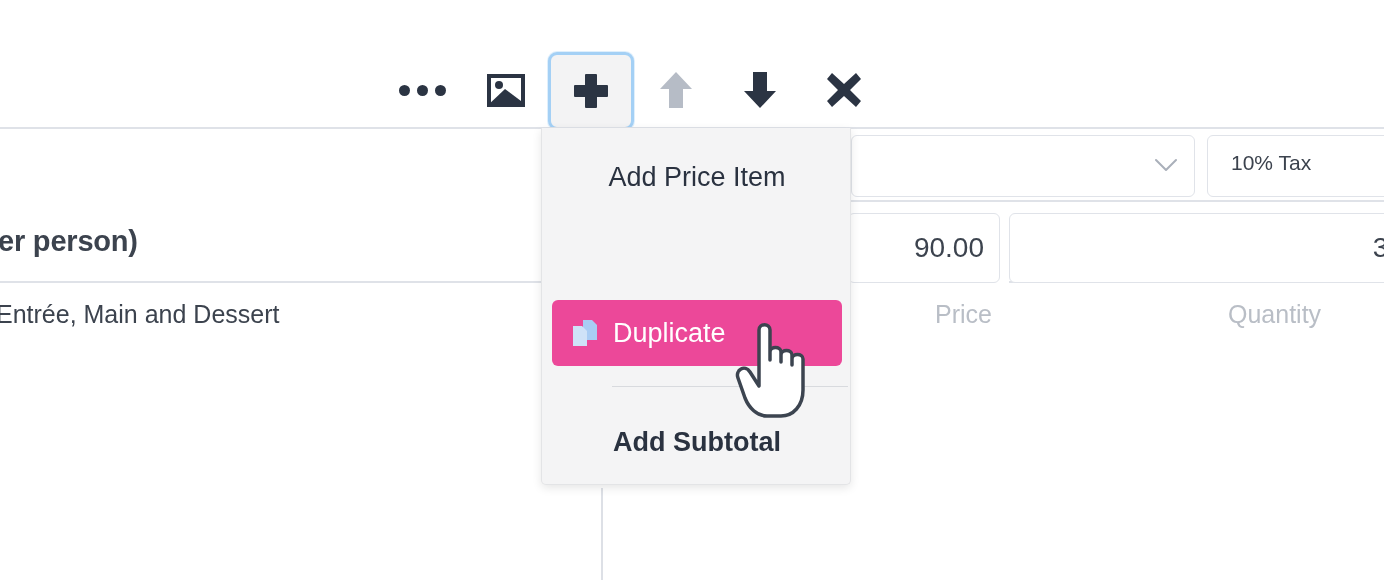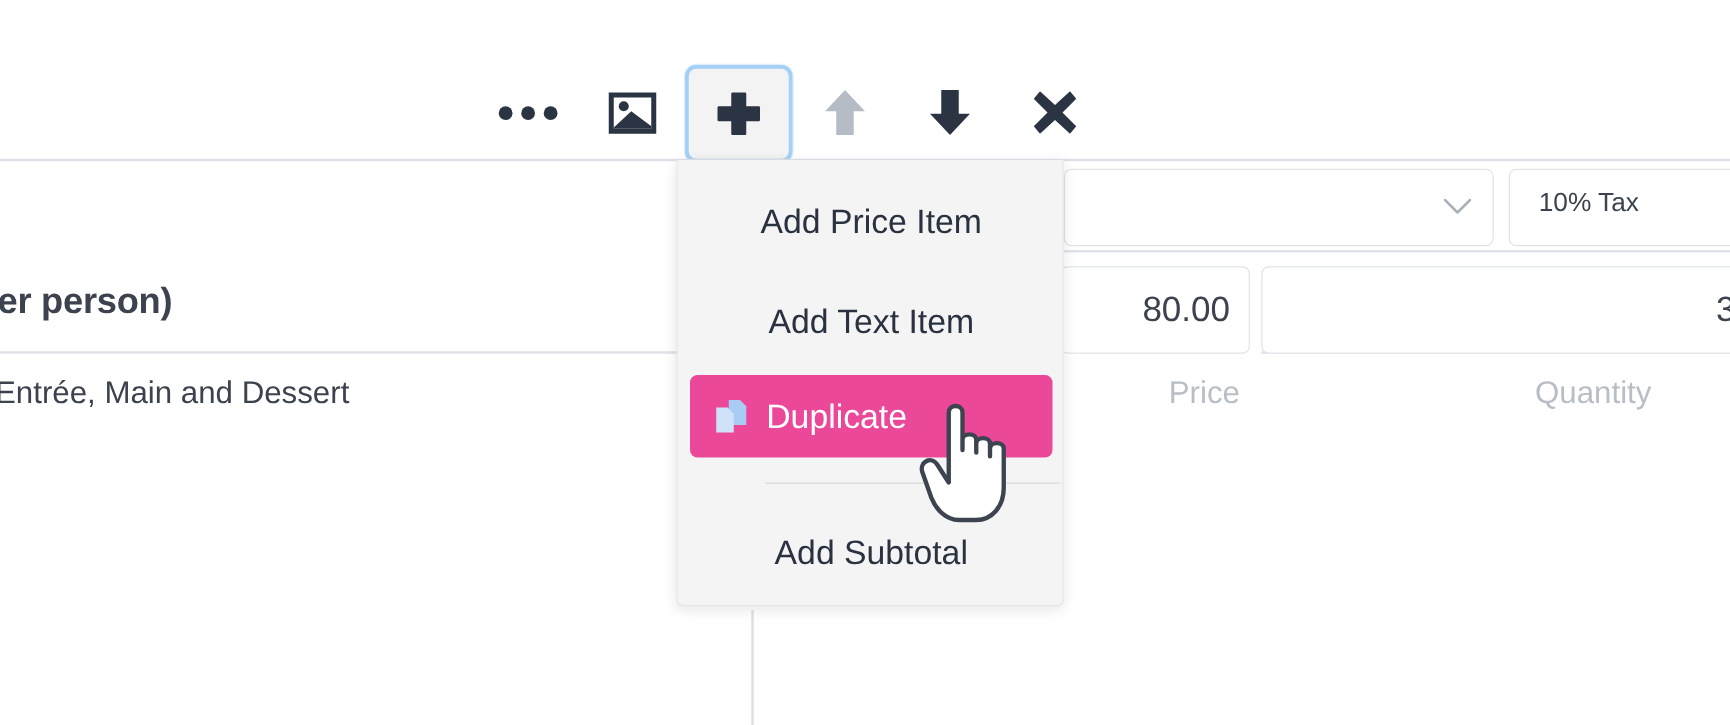--- a/index.html
+++ b/index.html
@@ -277,21 +277,21 @@
 
   .menu-sep {
     position: absolute;
     left: 70px;
     top: 258px;
     width: 236px;
     height: 1px;
     background: #d8dade;
   }
 
-  .mi-sub { top: 281px; }
+  .mi-sub { top: 281px; font-weight: bold; }
 
   
   .cursor {
     position: absolute;
     left: 735px;
     top: 318px;
     width: 80px;
     height: 105px;
     z-index: 40;
     pointer-events: none;
@@ -360,40 +360,37 @@
     <svg class="chev" viewBox="0 0 22 14">
       <path d="M1 2 L11 12 L21 2" fill="none" stroke="#aab0ba" stroke-width="2" stroke-linecap="round" stroke-linejoin="round"></path>
     </svg>
   </div>
 
   <div class="field tax-field">
     <span class="val">10% Tax</span>
   </div>
 
   <div class="field price-field">
-    <span class="val">80.00</span>
+    <span class="val">90.00</span>
   </div>
 
   <div class="field qty-field">
     <span class="val">30</span>
   </div>
 
   <div class="caption cap-price">Price</div>
 
   <div class="caption cap-qty">Quantity</div>
 
   <div class="menu">
 
     <div class="menu-item mi-price">
       <span>Add Price Item</span>
     </div>
 
-    <div class="menu-item mi-text">
-      <span>Add Text Item</span>
-    </div>
 
     <div class="menu-item mi-dup">
       <span class="dup-icon">
         <svg viewBox="0 0 26 28" width="26" height="28">
           <path d="M11 1 L20 1 L25 6 L25 21 L11 21 Z" fill="#a9ccf4"></path>
           <path d="M1 7 L10 7 L15 12 L15 27 L1 27 Z" fill="#cfe2f8"></path>
         </svg>
       </span>
       <span>Duplicate</span>
     </div>

